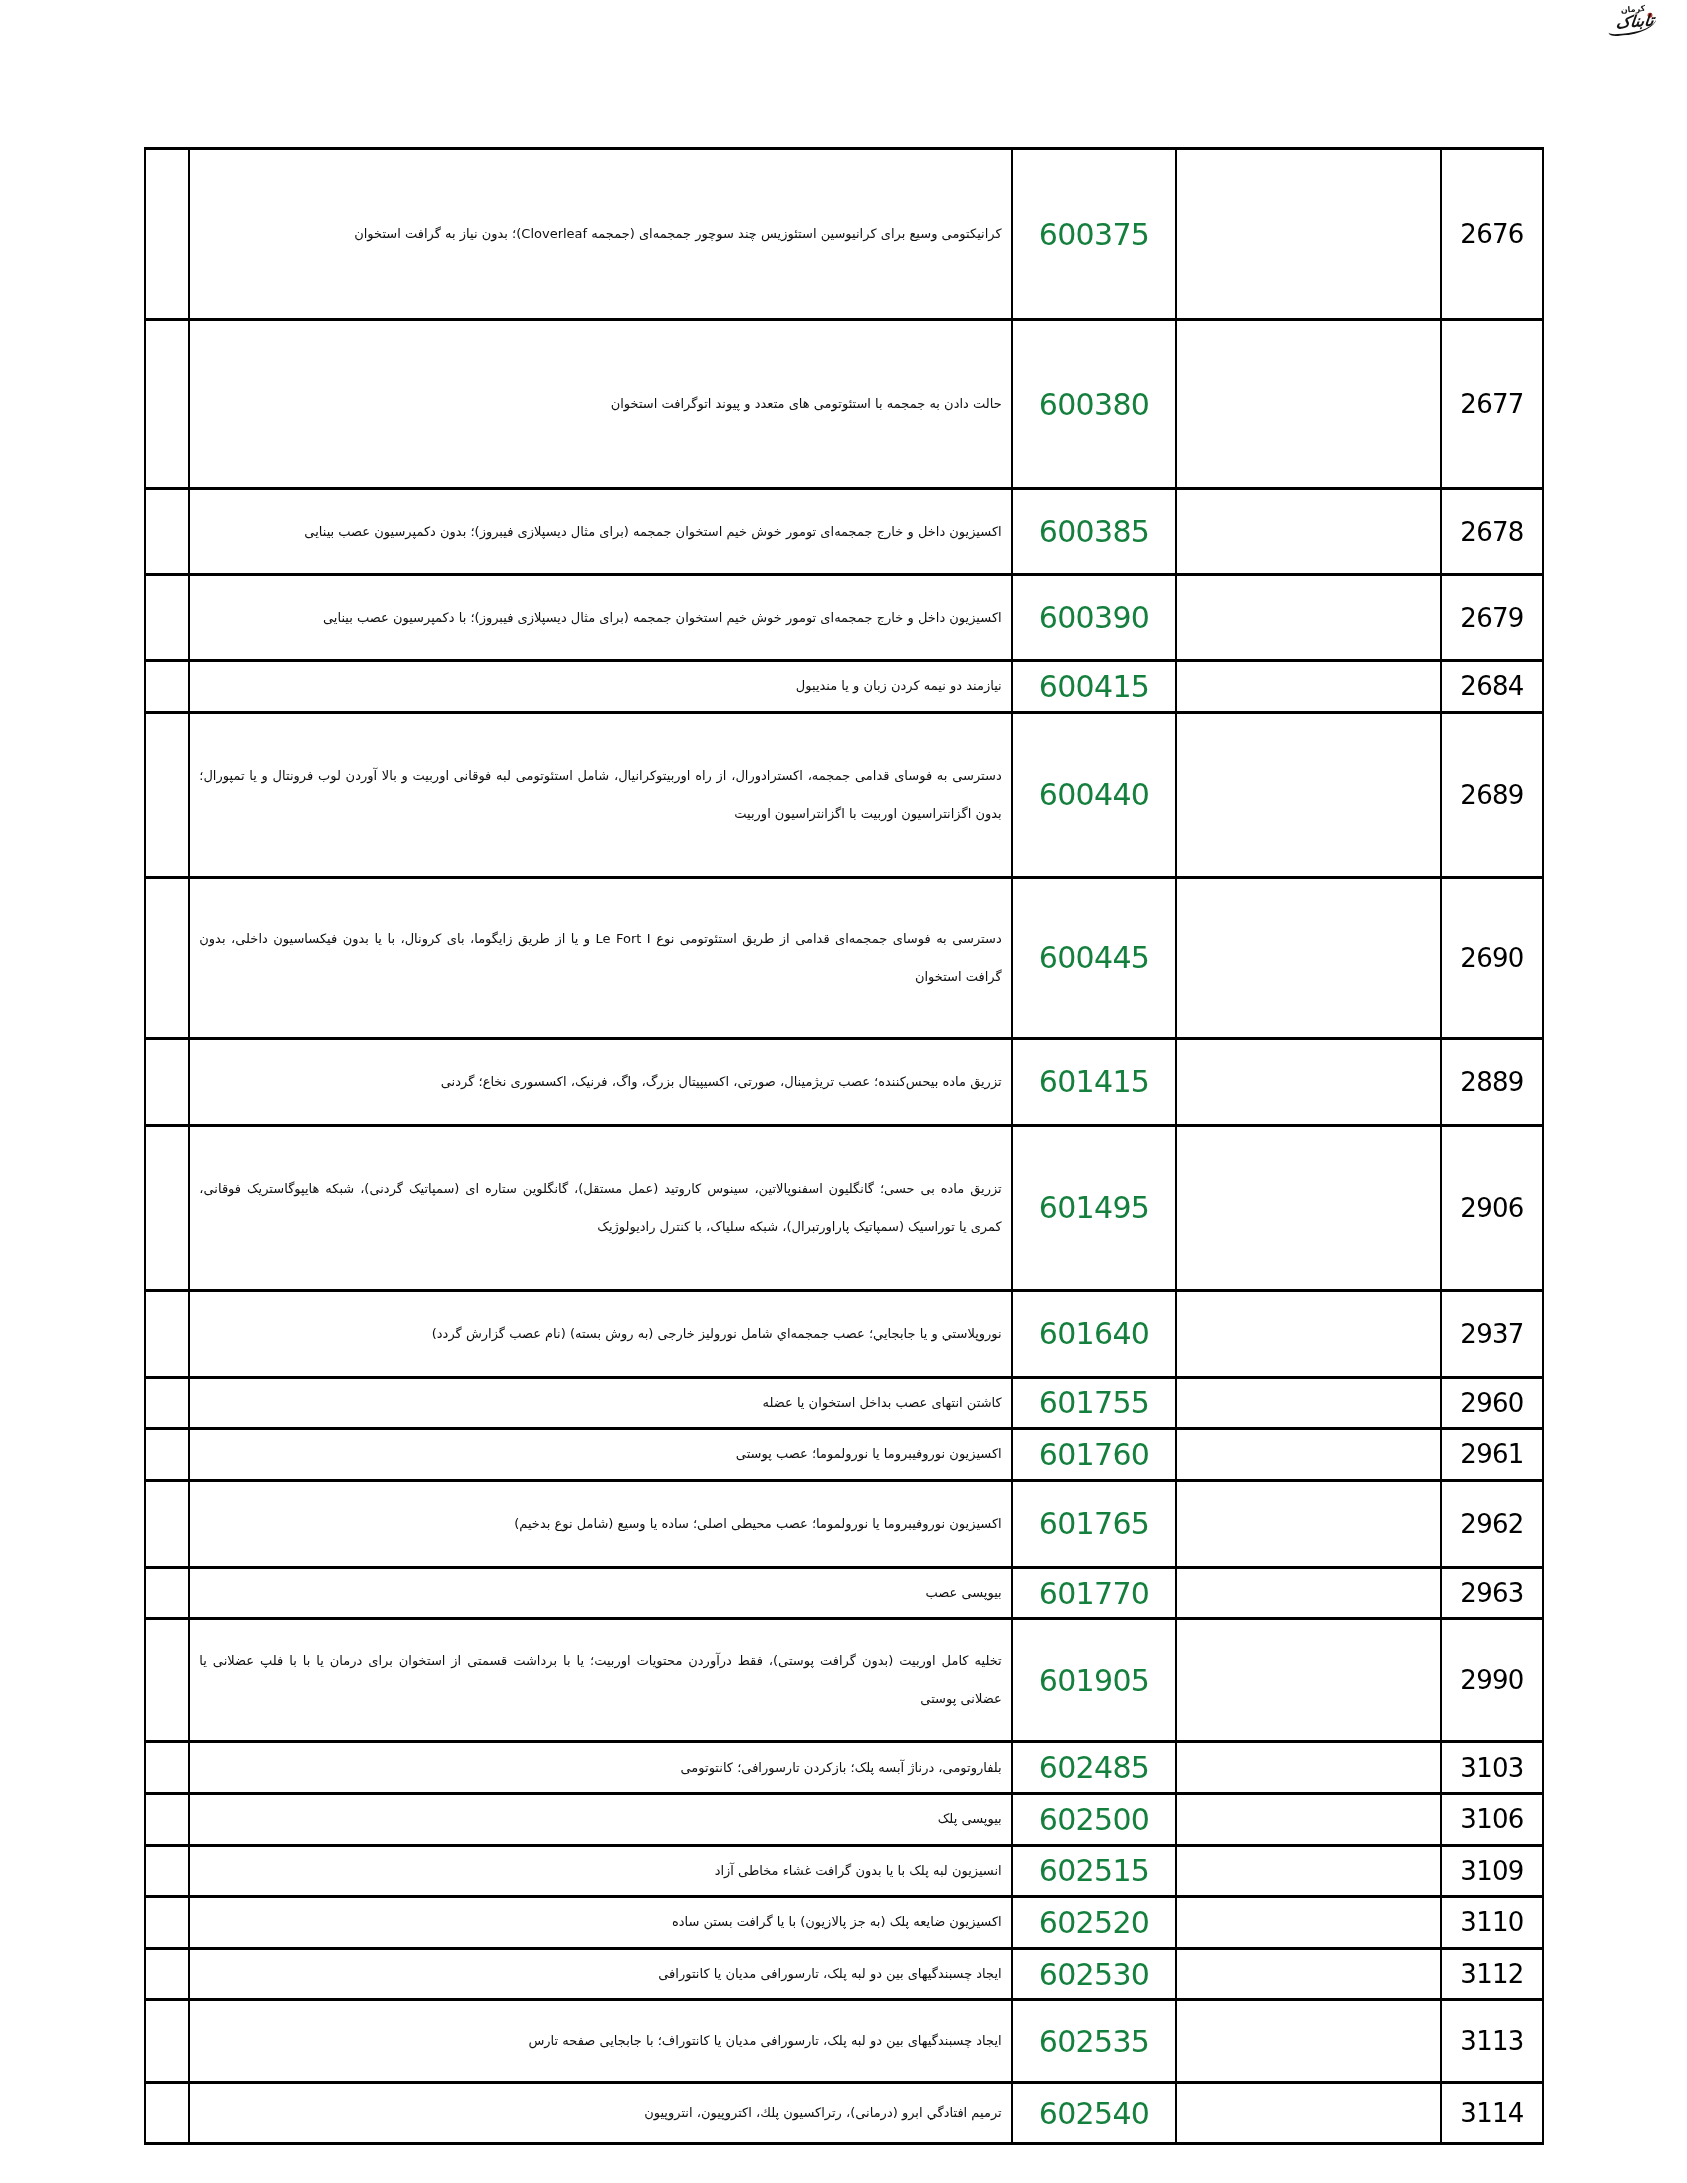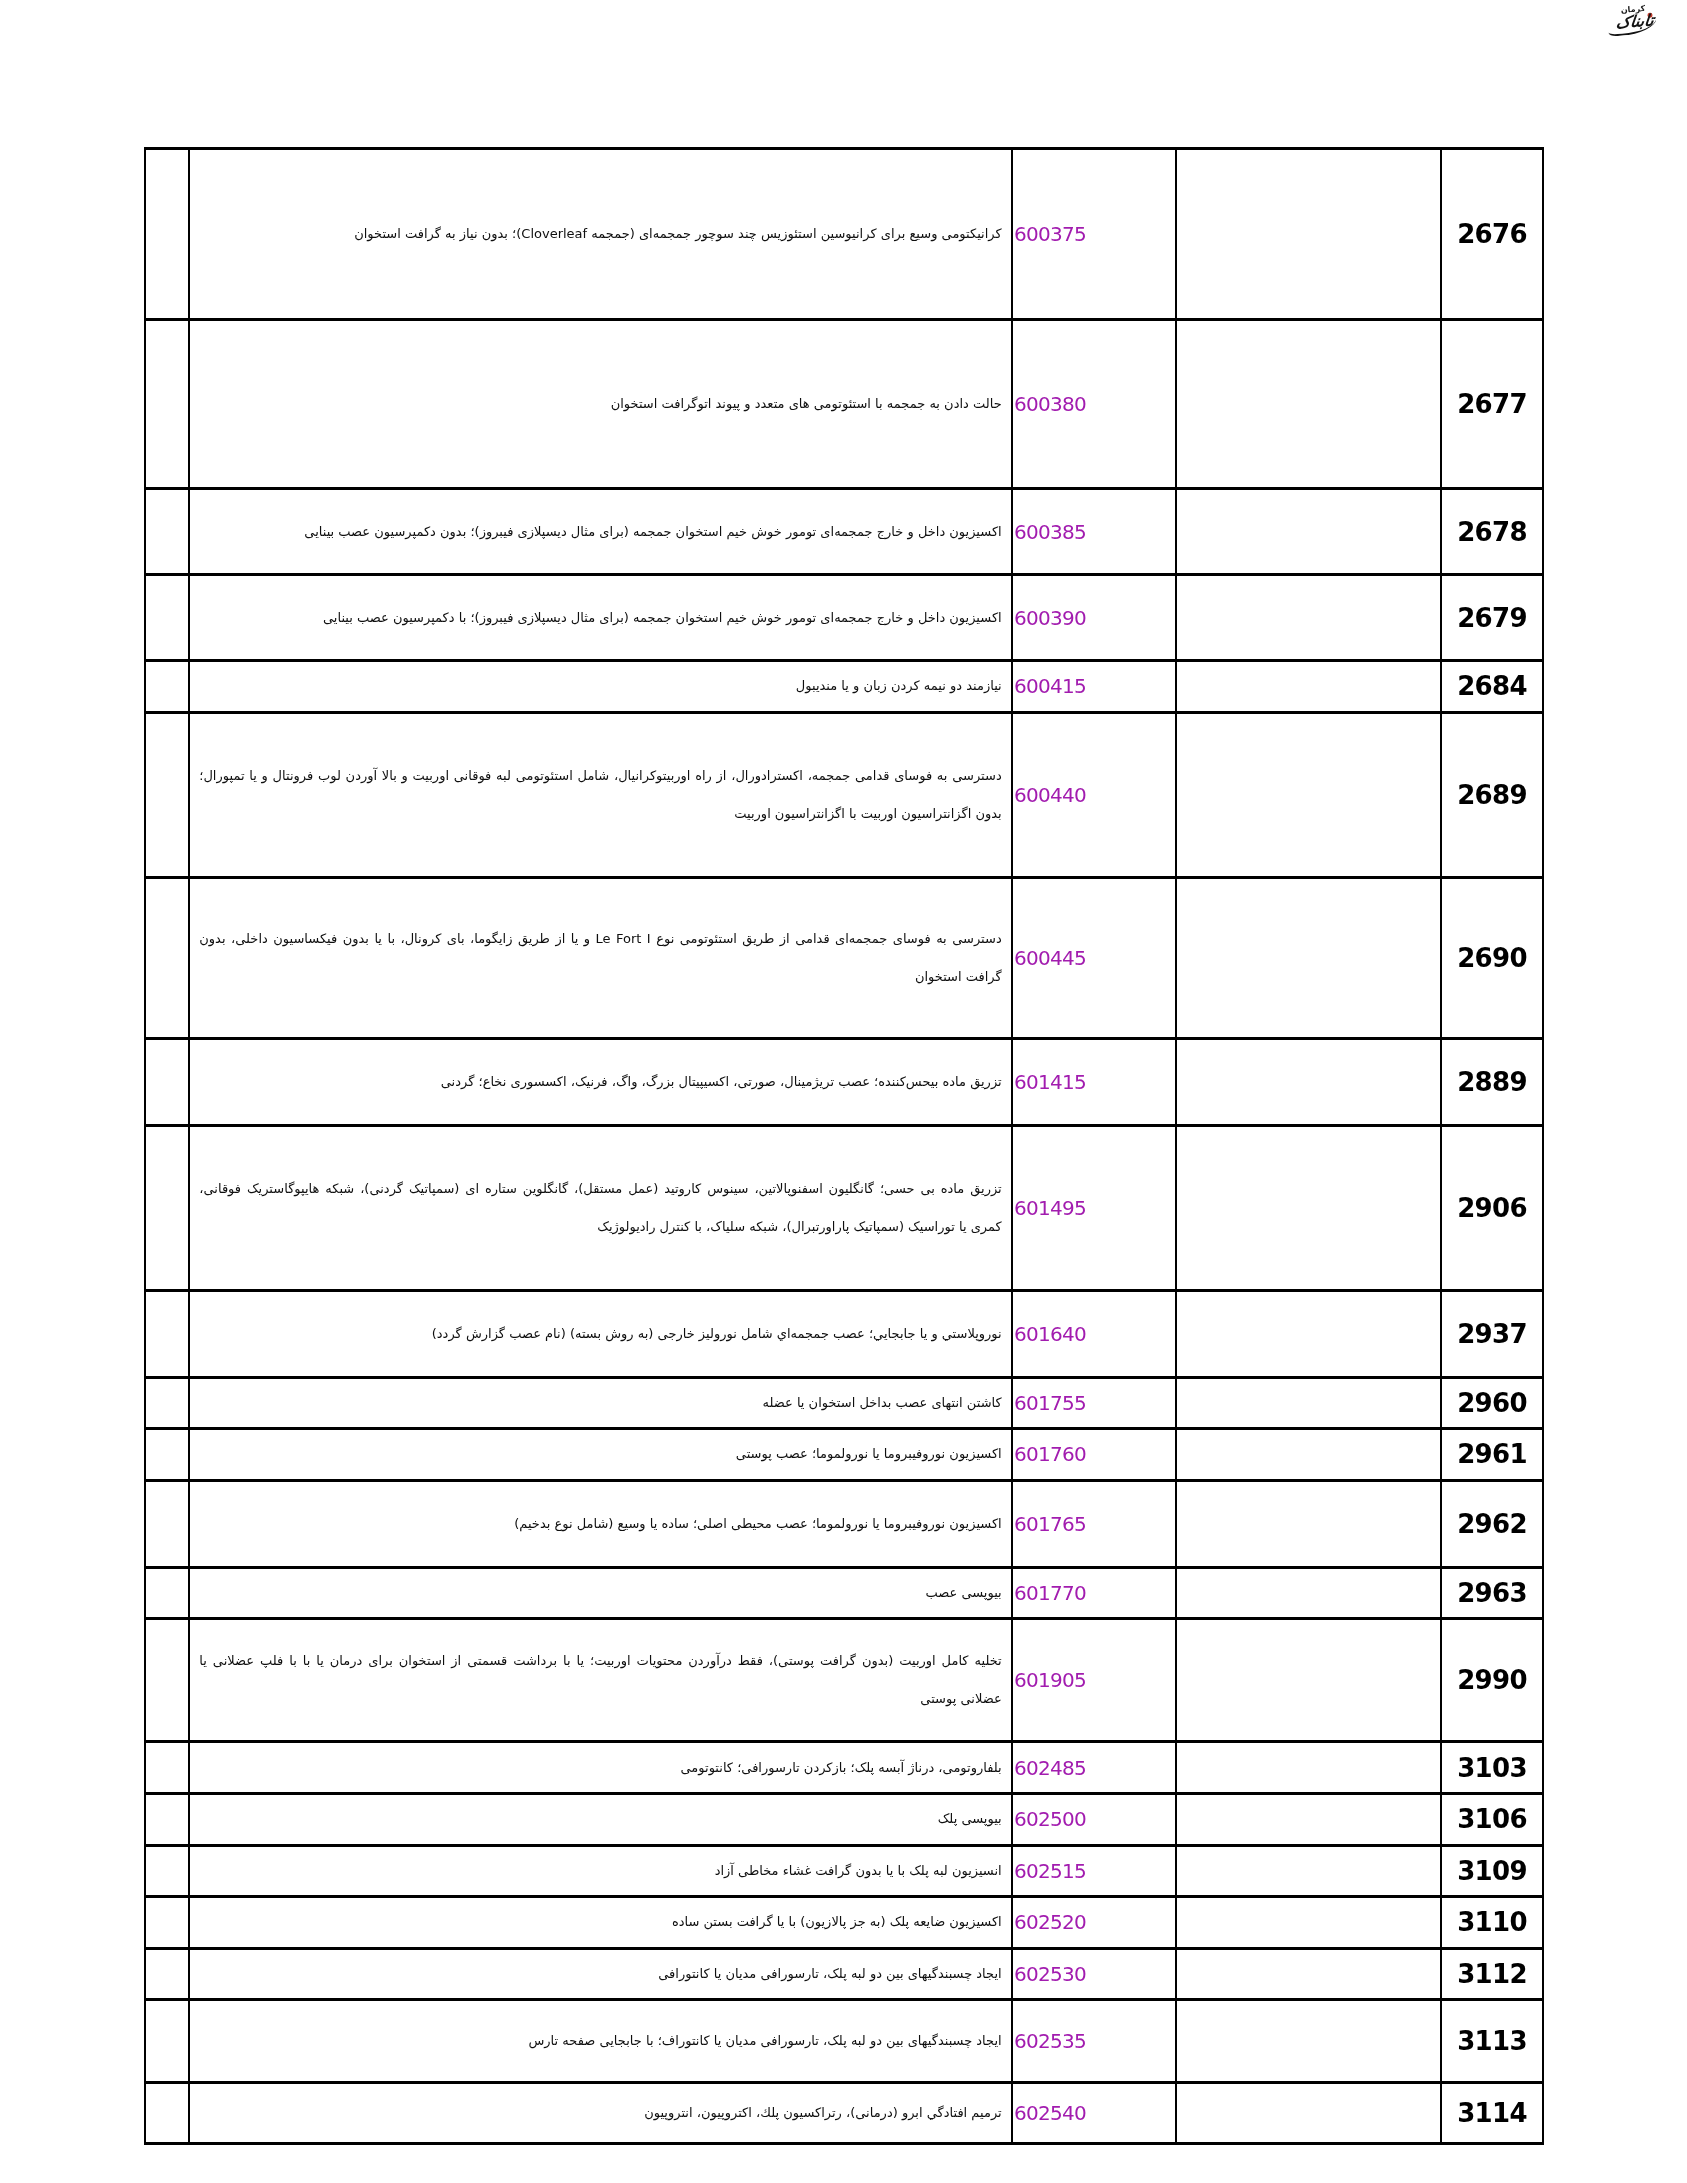--- a/index.html
+++ b/index.html
@@ -69,28 +69,29 @@
   }
   td.cell-desc{padding:5.3px 9.3px;}
   .desc{
     direction:rtl;
     text-align:justify;
     font-size:13px;
     line-height:38px;
     color:#0f0f0f;
   }
   td.cell-code{
-    font-size:20px;
+    text-align:center;
+    font-size:30px;
     letter-spacing:-0.7px;
-    color:#a21caf;
+    color:#15803d;
   }
   td.cell-id{
     text-align:center;
     font-size:26px;
-    font-weight:bold;
+    font-weight:normal;
     letter-spacing:-0.7px;
     color:#000;
   }
 </style>
 </head>
 <body>
 
 <div class="logo">
   <span class="logo-dot"></span>
   <span class="logo-city">کرمان</span>

